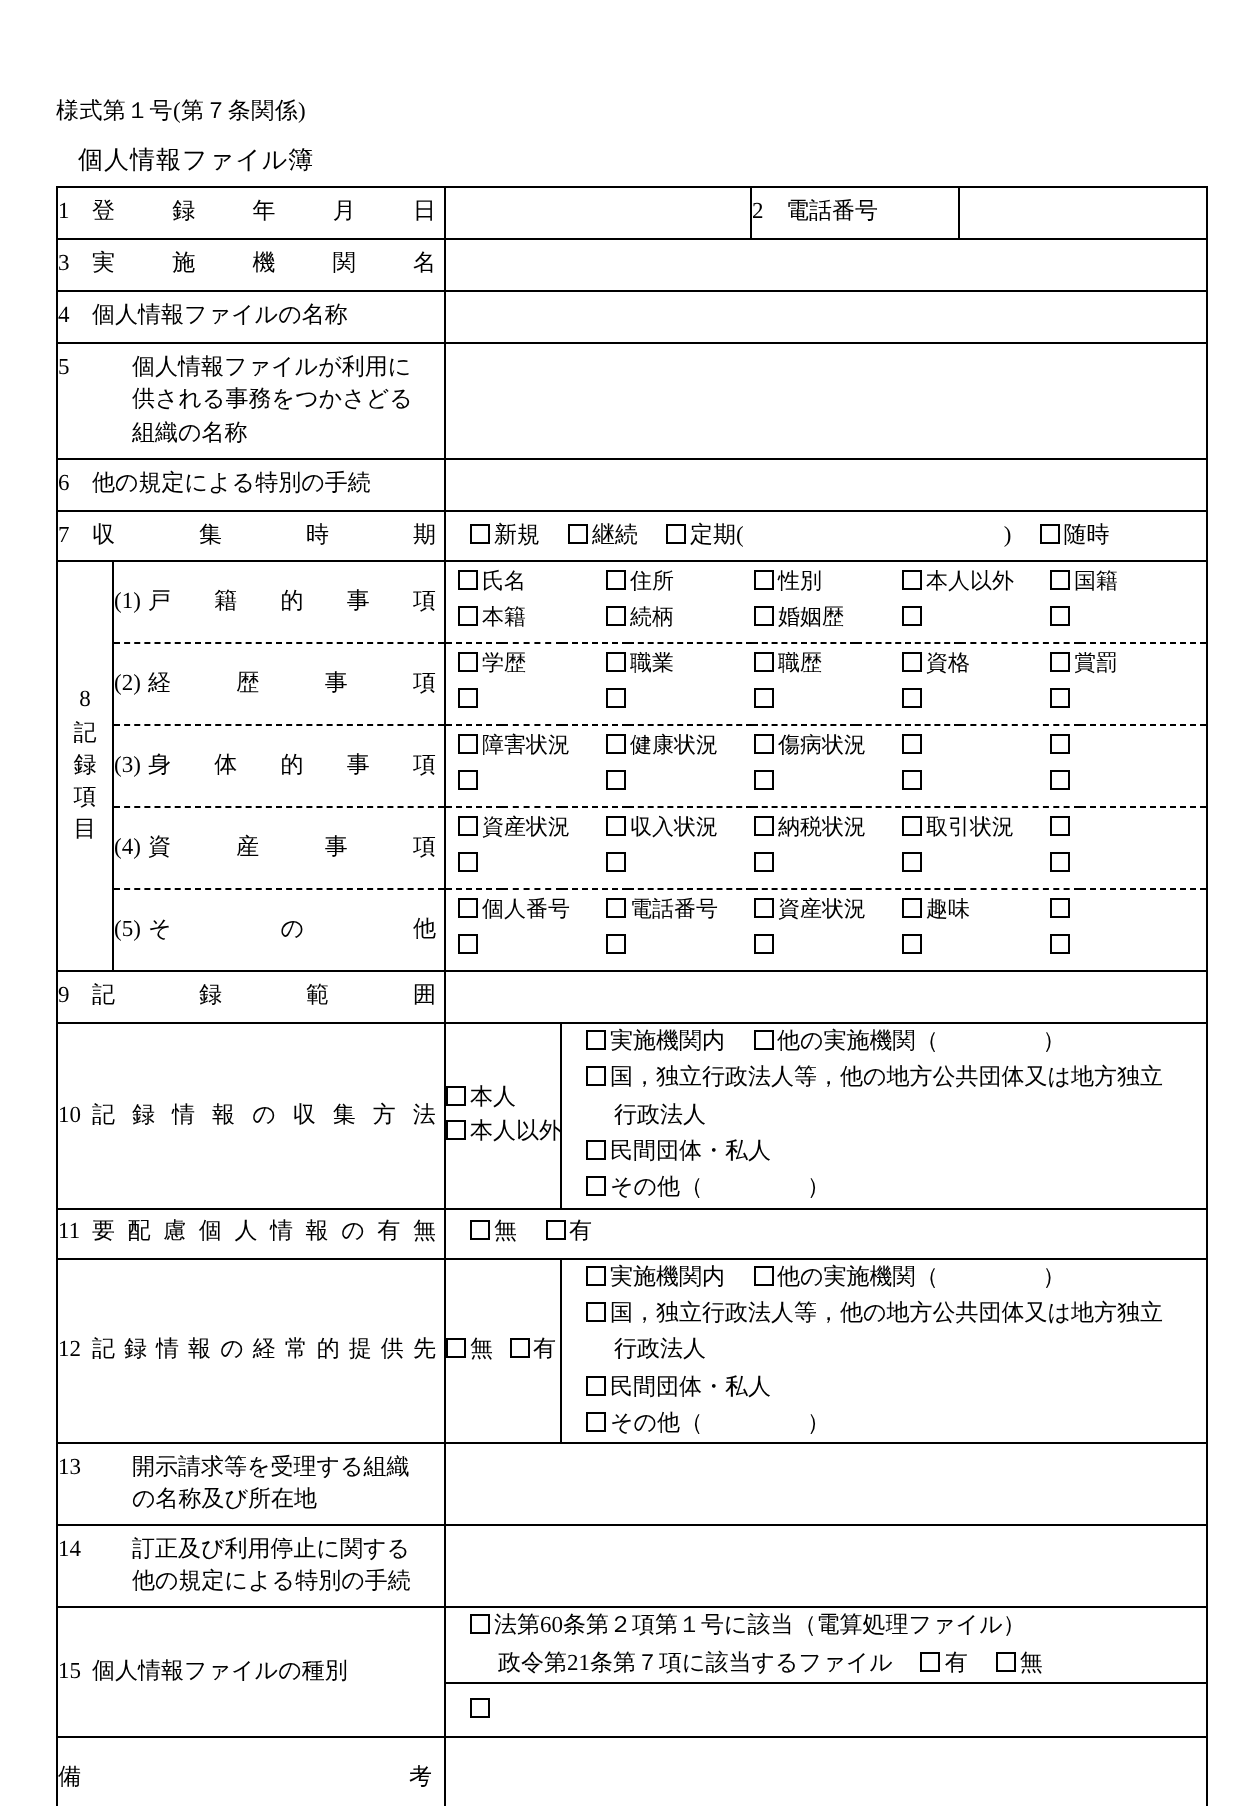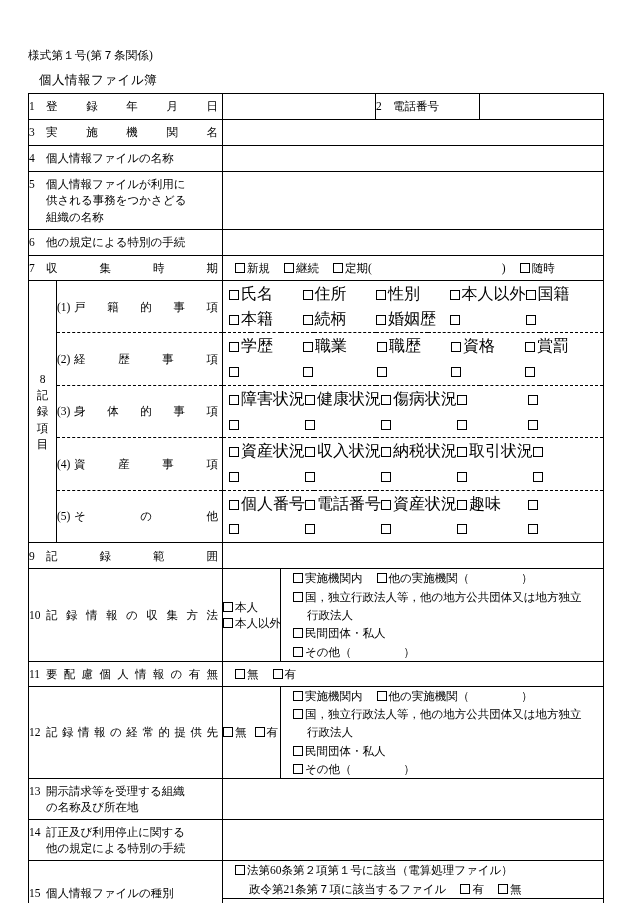--- a/index.html
+++ b/index.html
@@ -75,21 +75,21 @@
     flex: 1 1 auto;
     display: flex;
     justify-content: space-between;
     padding-right: 4px;
   }
   .just > span { display: inline-block; }
   .wrap {
     flex: 1 1 auto;
     padding-right: 2px;
   }
-  .wrap div { white-space: nowrap; }
+  .wrap div { white-space: nowrap; margin-left: 20px; }
   .cellpad {
     padding: 4px 6px 4px 7px;
   }
   
   .vert {
     text-align: center;
     padding: 4px 0;
     line-height: 1.52;
     font-size: 11.5px;
   }
@@ -99,21 +99,21 @@
   .dash-t { border-top: 1px dashed #000000 !important; }
   .dash-l { border-left: 1px dashed #000000 !important; }
   .no-b { border-bottom: none !important; }
   
   .cbgrid {
     display: grid;
     grid-template-columns: repeat(5, 1fr);
     padding: 2px 4px 2px 6px;
     row-gap: 2px;
   }
-  .cbgrid .cb { font-size: 16px; white-space: nowrap; }
+  .cbgrid .cb { font-size: 11px; white-space: nowrap; }
   .box {
     display: inline-block;
     width: 8px;
     height: 8px;
     border: 1px solid #000000;
     margin-right: 2px;
     vertical-align: -1px;
     background: #ffffff;
   }
   .optline { white-space: nowrap; padding: 1px 12px; }

